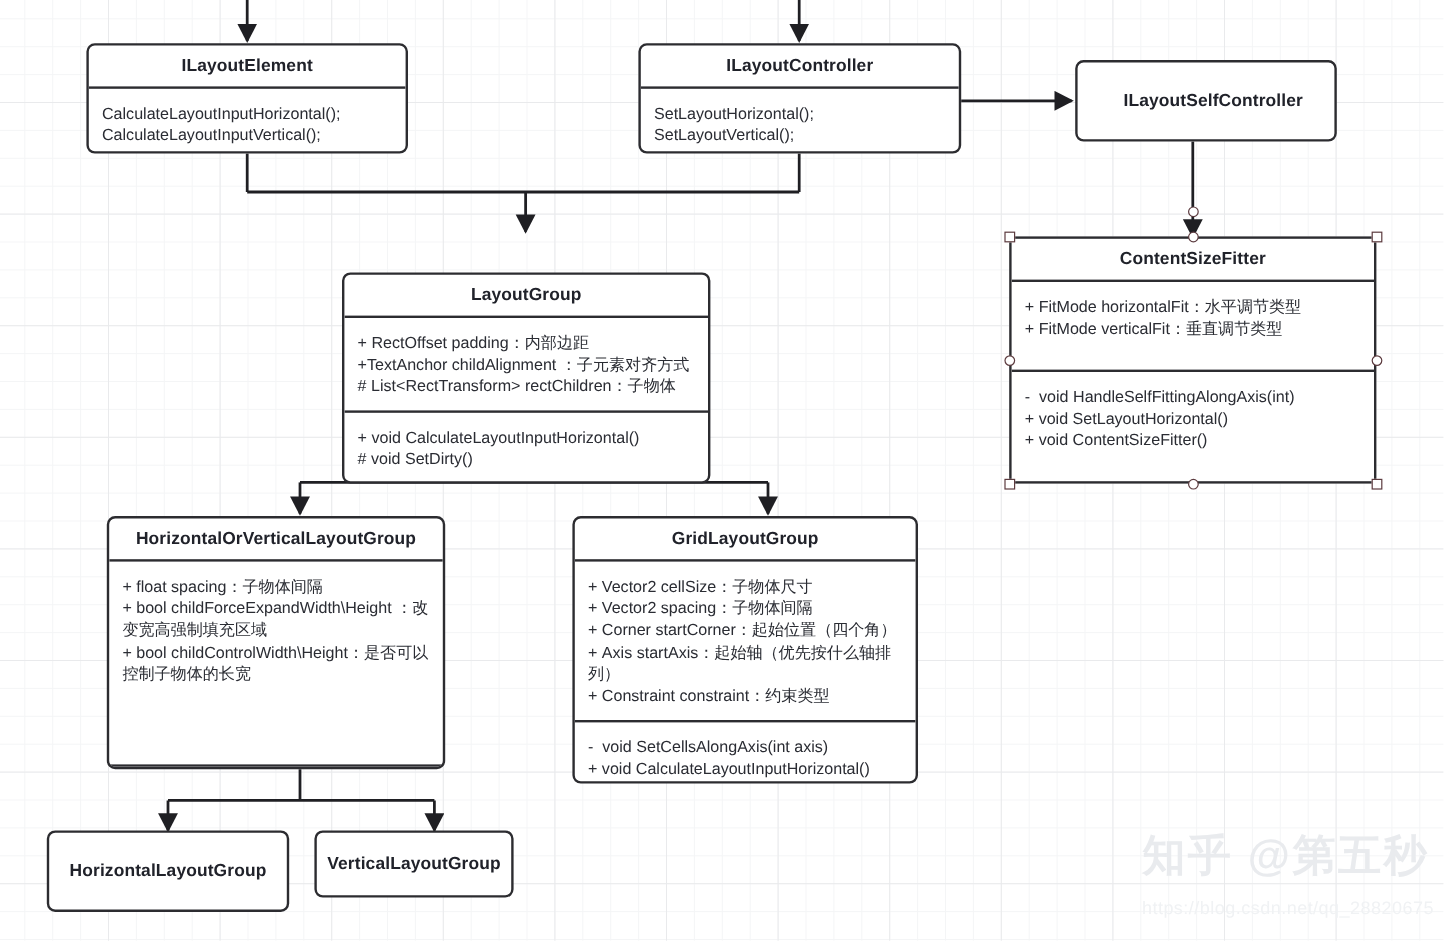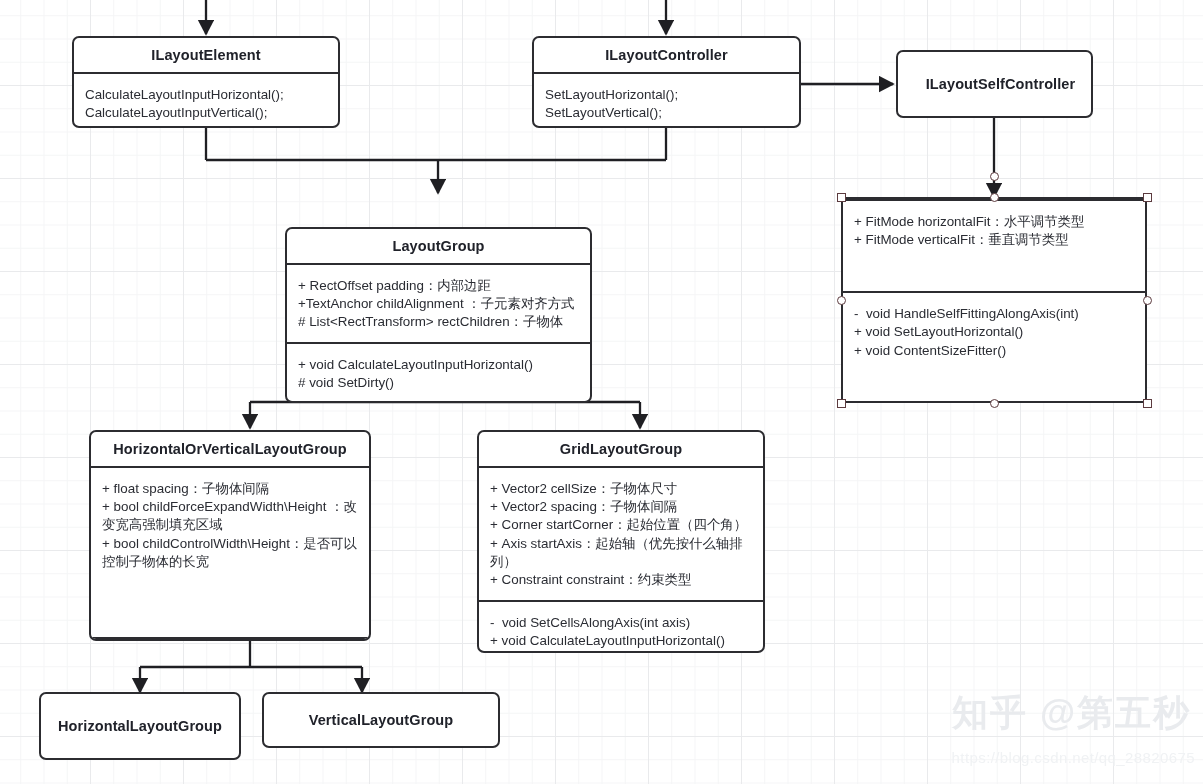--- a/index.html
+++ b/index.html
@@ -150,36 +150,37 @@
 SetLayoutVertical();</div>
   </div>
 
   <div class="node" style="left:72px; top:36px; width:268px; height:92px;">
     <div class="node-title">ILayoutElement</div>
     <div class="sep"></div>
     <div class="compartment">CalculateLayoutInputHorizontal();
 CalculateLayoutInputVertical();</div>
   </div>
 
-  <div class="node plain" style="left:896px; top:50px; width:197px; height:68px;padding-left:12px;">
+  <div class="node plain" style="left:896px; top:50px; width:218px; height:68px;padding-left:12px;">
     <div class="node-title">ILayoutSelfController</div>
   </div>
 
   <div class="node" style="left:285px; top:195px; width:307px; height:176px;margin-top:32px;">
     <div class="node-title">LayoutGroup</div>
     <div class="sep"></div>
     <div class="compartment">+ RectOffset padding：内部边距
 +TextAnchor childAlignment ：子元素对齐方式
 # List&lt;RectTransform&gt; rectChildren：子物体</div>
     <div class="sep"></div>
     <div class="compartment">+ void CalculateLayoutInputHorizontal()
 # void SetDirty()</div>
   </div>
 
   <div class="node" style="left:841px; top:197px; width:306px; height:206px; border-radius:0;">
+    <div class="node-title">ContentSizeFitter</div>
     <div class="sep"></div>
     <div class="compartment">+ FitMode horizontalFit：水平调节类型
 + FitMode verticalFit：垂直调节类型</div>
     <div class="sep"></div>
     <div class="compartment">-  void HandleSelfFittingAlongAxis(int)
 + void SetLayoutHorizontal()
 + void ContentSizeFitter()</div>
   </div>
 
   <div class="handle sq" style="left:837px; top:193px;"></div>
@@ -212,20 +213,20 @@
     <div class="sep"></div>
     <div class="compartment">-  void SetCellsAlongAxis(int axis)
 + void CalculateLayoutInputHorizontal()
 + void CalculateLayoutInputVertical()</div>
   </div>
 
   <div class="node plain" style="left:39px; top:692px; width:202px; height:68px;">
     <div class="node-title">HorizontalLayoutGroup</div>
   </div>
 
-  <div class="node plain" style="left:262px; top:692px; width:238px; height:56px;">
+  <div class="node plain" style="left:262px; top:692px; width:166px; height:56px;">
     <div class="node-title">VerticalLayoutGroup</div>
   </div>
 
   <div class="watermark">知乎 @第五秒</div>
   <div class="watermark-url">https://blog.csdn.net/qq_28820675</div>
 
 </div>
 
 </body></html>

